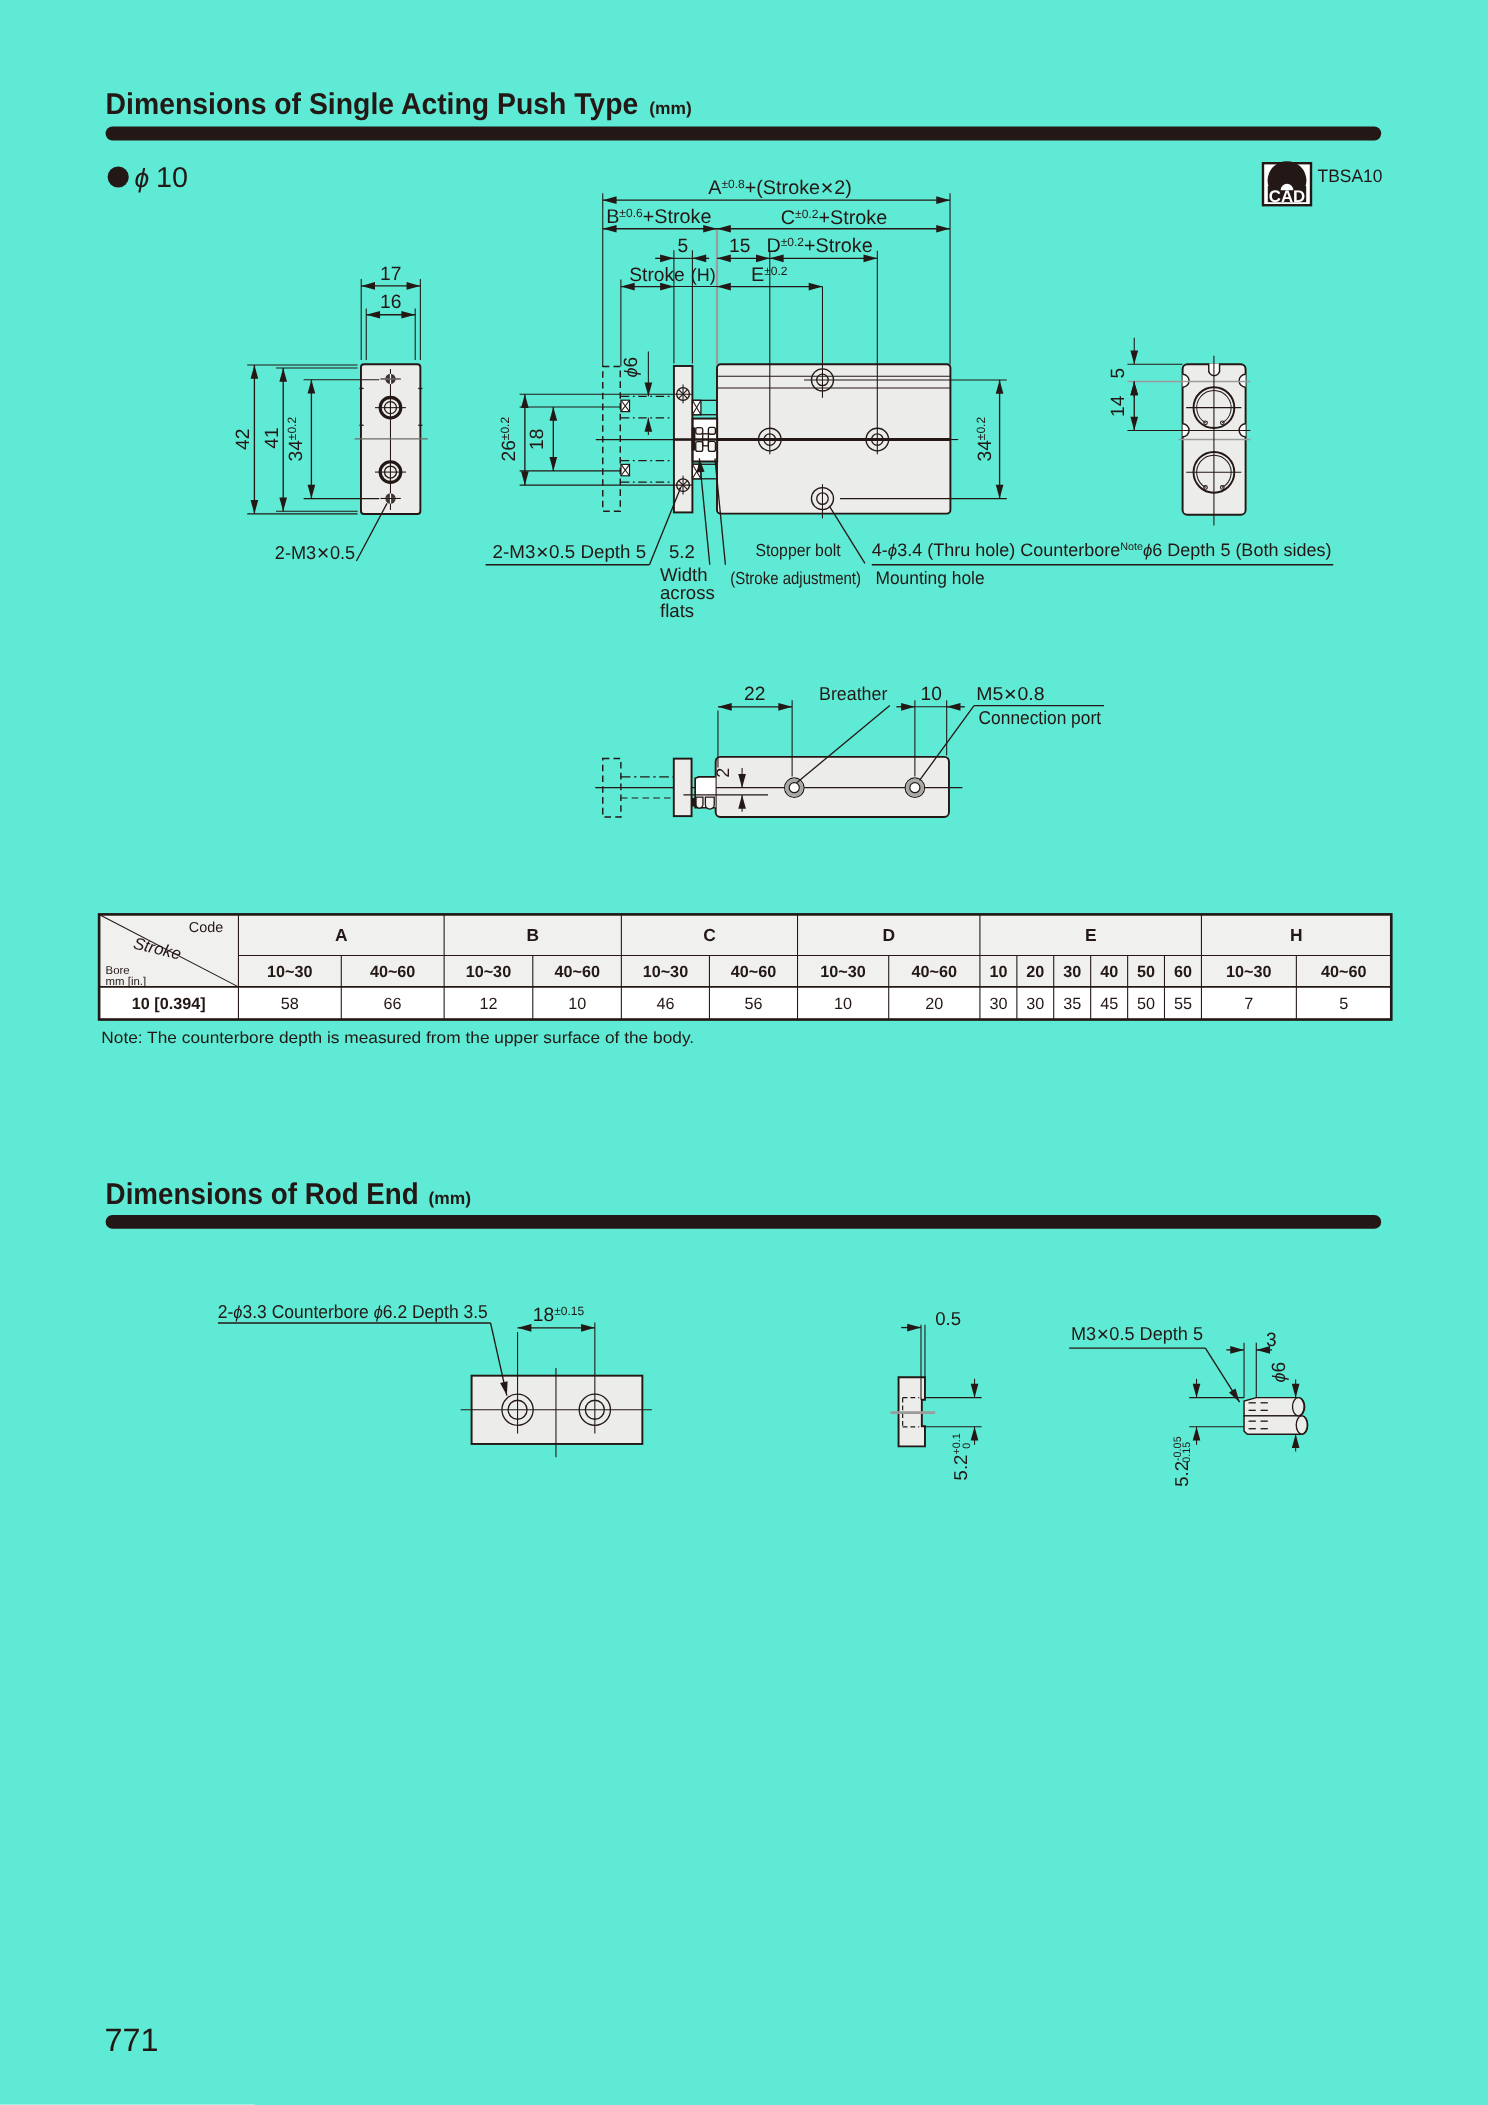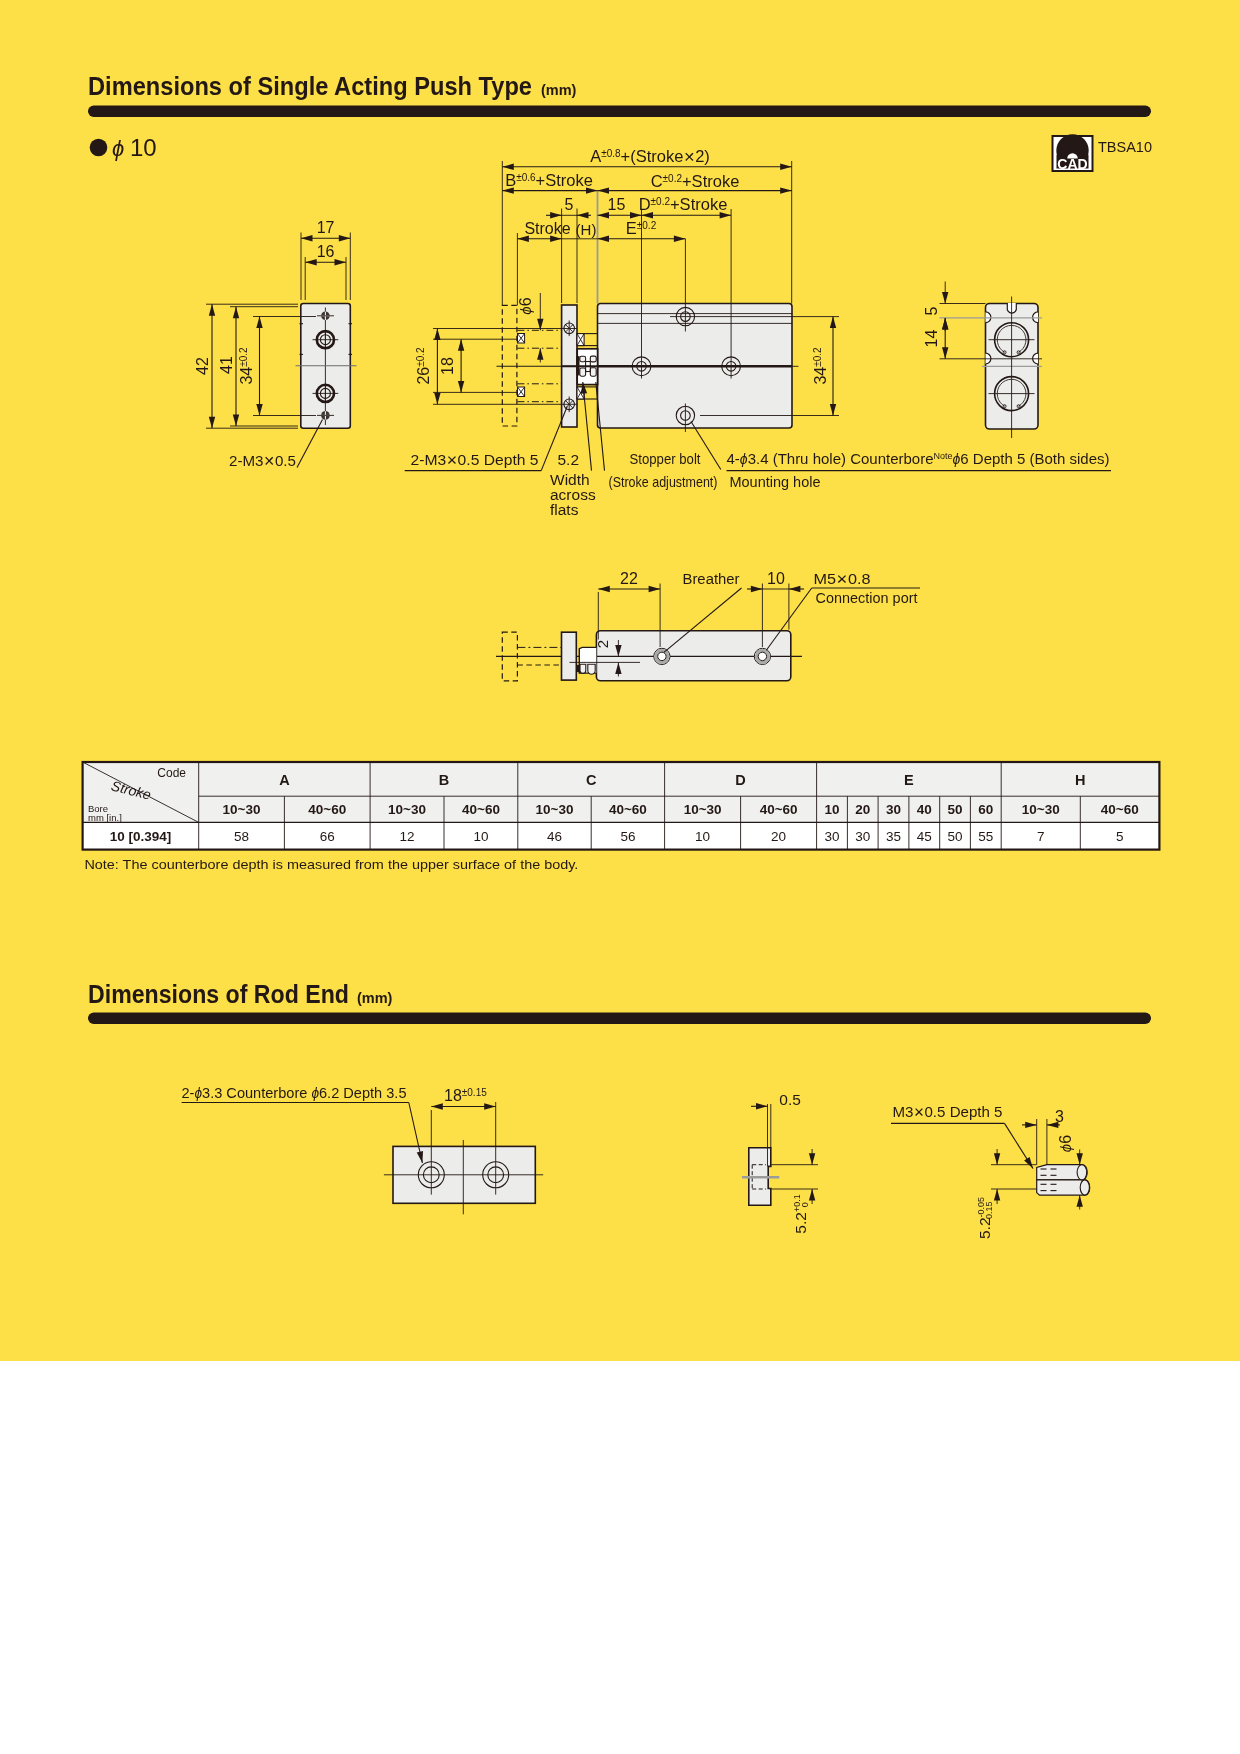--- a/index.html
+++ b/index.html
@@ -1,16 +1,16 @@
 <!DOCTYPE html>
 <html><head>
 <meta charset="utf-8">
 <style>
 html,body{margin:0;padding:0;background:#fff;}
-#page{position:relative;width:1240px;height:1361px;background:#fde047;overflow:hidden;text-decoration:underline;}
+#page{position:relative;width:1240px;height:1754px;background:#5eead4;overflow:hidden;text-decoration:underline;}
 svg{font-family:"Liberation Sans", sans-serif;}
 text{fill:#231815;}
 .ln{stroke:#231815;stroke-width:1.1;fill:none;}
 .ln2{stroke:#231815;stroke-width:1.6;fill:none;}
 .thin{stroke:#231815;stroke-width:0.9;fill:none;}
 .body{fill:#ececea;stroke:#231815;stroke-width:1.6;}
 .sup{font-size:10px;}
 </style>
 </head>
 <body>

